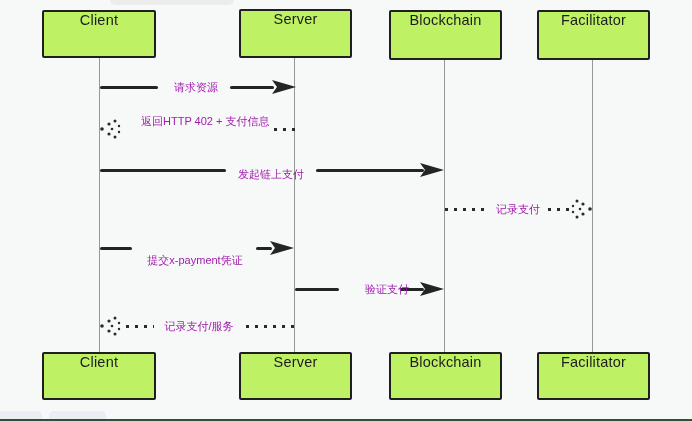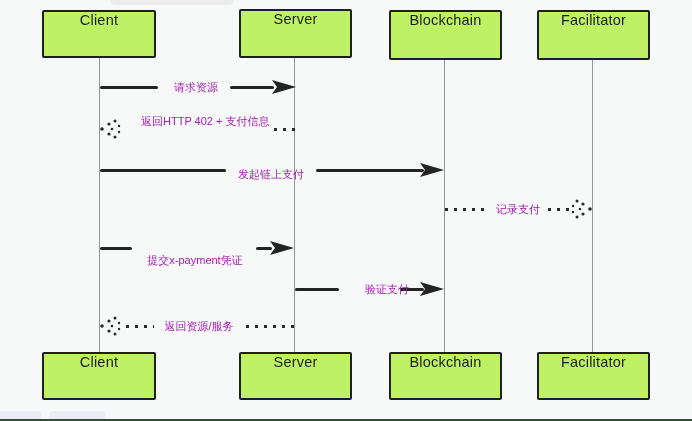--- a/index.html
+++ b/index.html
@@ -185,16 +185,16 @@
         <circle cx="2" cy="10" r="1.8"></circle>
           <circle cx="9" cy="5" r="1.6"></circle>
           <circle cx="9" cy="15" r="1.6"></circle>
         <circle cx="15" cy="2" r="1.5"></circle>
           <circle cx="15" cy="18" r="1.5"></circle>
           <circle cx="12" cy="10" r="1.3"></circle>
         <circle cx="19" cy="7" r="1.2"></circle>
           <circle cx="19" cy="13" r="1.2"></circle>
       </g>
     </svg>
-    <div class="msg-label" style="left:199px;top:318px">返回资源/服务</div>
+    <div class="msg-label" style="left:199px;top:318px">记录支付/服务</div>
   </div>
 
 </div>
 
 </body></html>

